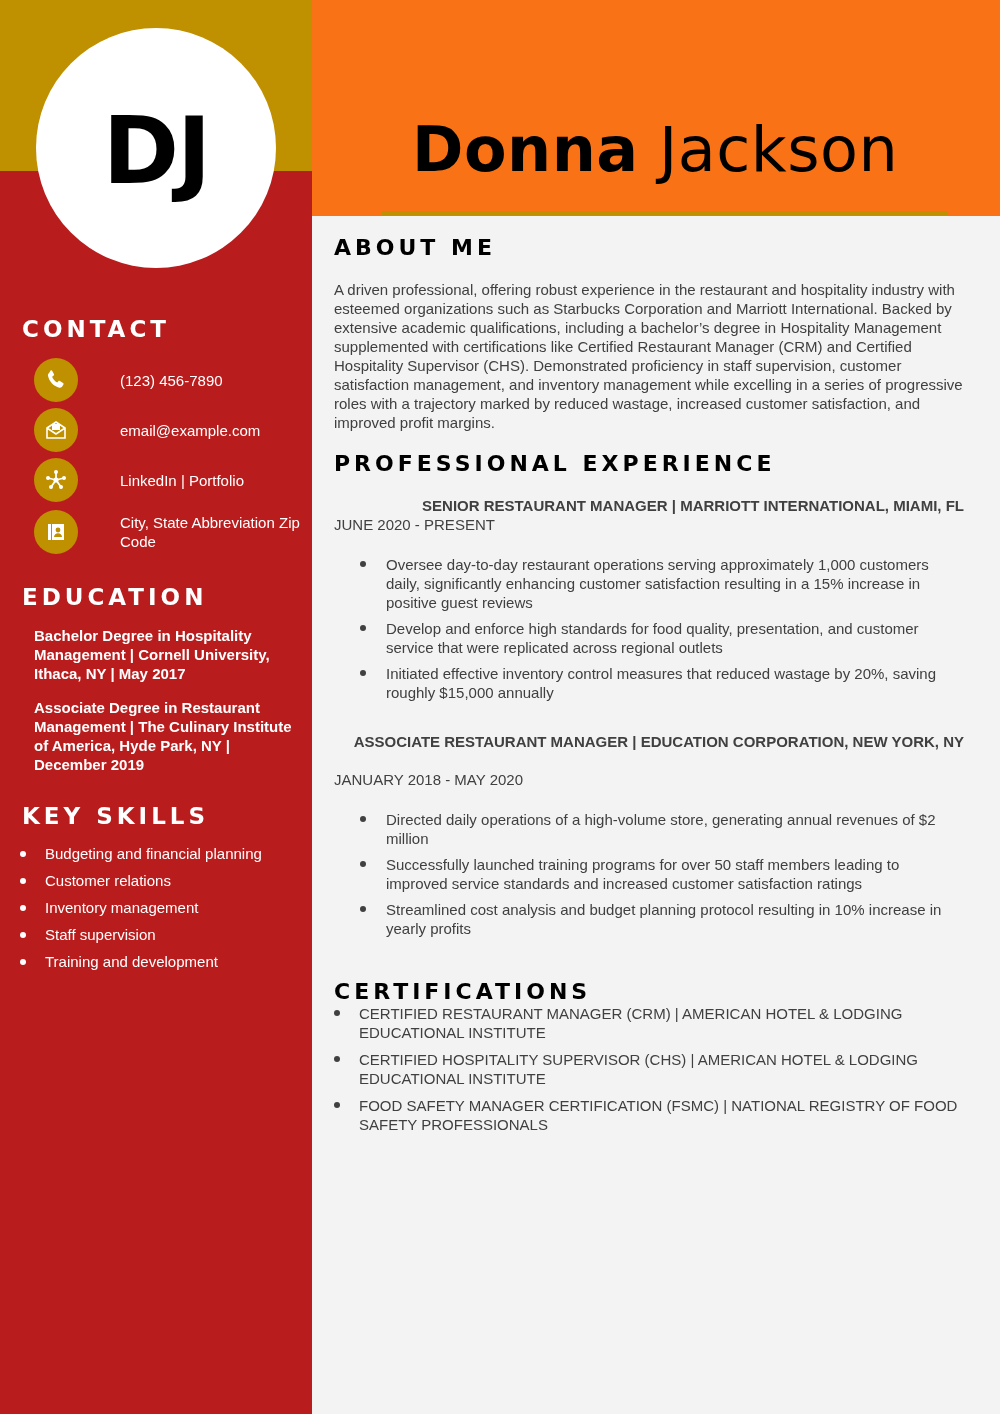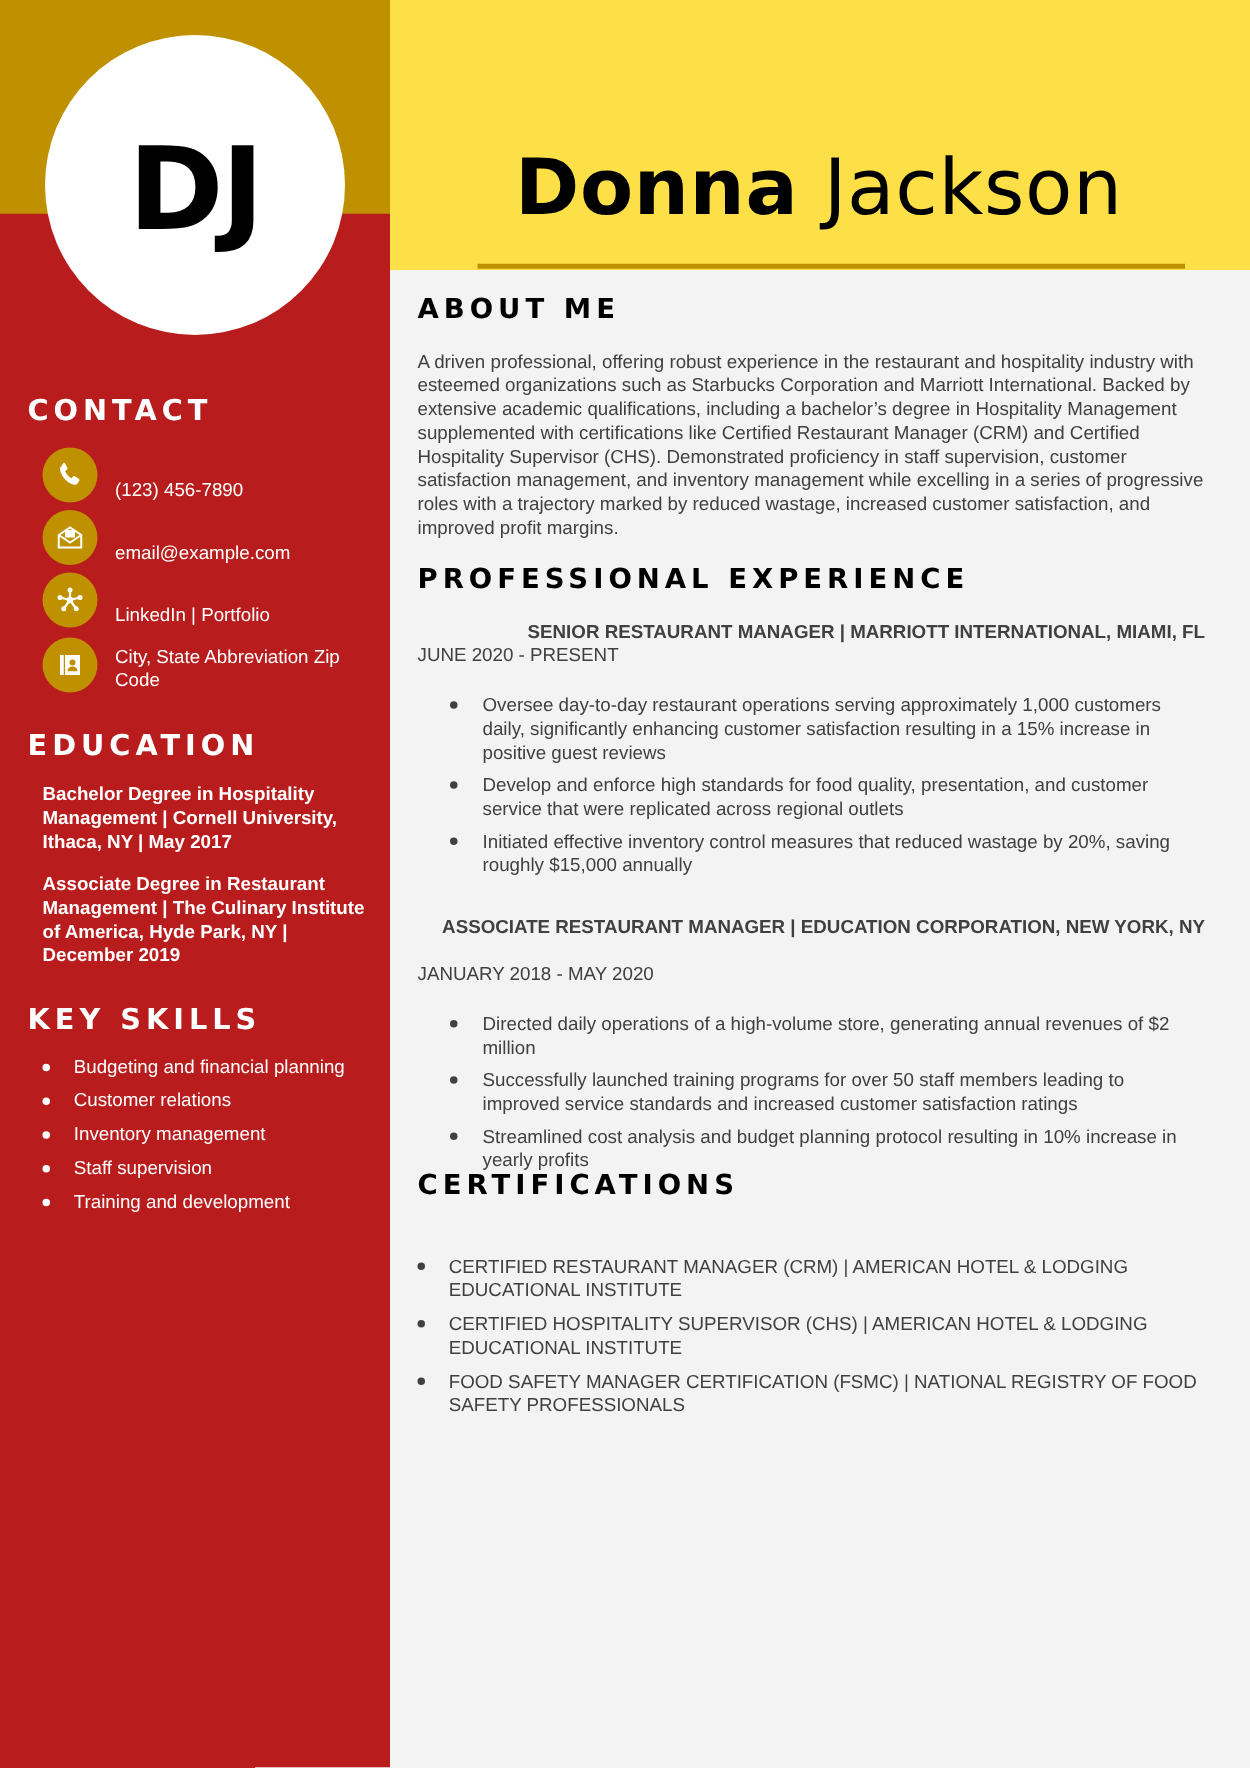--- a/index.html
+++ b/index.html
@@ -7,32 +7,32 @@
   body { position: relative; background: #f3f3f3; font-family: "Liberation Sans", sans-serif; }
 
   .sidebar { position: absolute; left: 0; top: 0; width: 312px; height: 1414px; background: #b91c1c; }
   .sidebar .gold-band { position: absolute; left: 0; top: 0; width: 312px; height: 171px; background: #bf9000; }
   .monogram { position: absolute; left: 36px; top: 28px; width: 240px; height: 240px; border-radius: 50%; background: #ffffff;
     display: flex; align-items: center; justify-content: center; }
   .monogram span { font-family: "DejaVu Sans", sans-serif; font-weight: bold; font-size: 92px; color: #000; letter-spacing: -2px; margin-top: 6px; }
 
   .side-heading { position: absolute; left: 22px; font-family: "DejaVu Sans", sans-serif; font-weight: bold; font-size: 23px; color: #fff; letter-spacing: 4px; }
 
-  .contact-row { position: absolute; left: 34px; display: flex; align-items: flex-end; }
+  .contact-row { position: absolute; left: 34px; display: flex; align-items: center; gap: 28px; }
   .contact-icon { width: 44px; height: 44px; border-radius: 50%; background: #bf9000; display: flex; align-items: center; justify-content: center; flex: none; }
   .contact-icon svg { width: 24px; height: 24px; }
   .contact-text { margin-left: 14px; color: #fff; font-size: 15px; line-height: 19px; width: 200px; }
 
   .edu-item { position: absolute; left: 34px; width: 270px; color: #fff; font-weight: bold; font-size: 15px; line-height: 19px; }
 
-  .skills { position: absolute; left: 34px; top: 844px; list-style: none; }
+  .skills { position: absolute; left: 20px; top: 844px; list-style: none; }
   .skills li { position: relative; color: #fff; font-size: 15px; height: 27px; line-height: 20px; padding-left: 25px; }
   .skills li::before { content: ""; position: absolute; left: 0; top: 7px; width: 6px; height: 6px; border-radius: 50%; background: #fff; }
 
-  .header { position: absolute; left: 312px; top: 0; width: 688px; height: 216px; background: #fde047; }
+  .header { position: absolute; left: 312px; top: 0; width: 688px; height: 216px; background: #f97316; }
   .name { position: absolute; left: 100px; top: 110px; font-family: "DejaVu Sans", sans-serif; font-size: 62px; color: #000; line-height: 80px; white-space: nowrap; letter-spacing: 0.5px; }
   .name .first { font-weight: bold; }
   .name .last { font-weight: normal; }
   .header-rule { position: absolute; left: 70px; top: 211px; width: 566px; height: 4px; background: #bf9000; }
 
   .main-heading { position: absolute; left: 334px; font-family: "DejaVu Sans", sans-serif; font-weight: bold; font-size: 22px; color: #000; letter-spacing: 4px; }
   .about { position: absolute; left: 334px; top: 280px; width: 640px; color: #404040; font-size: 15px; line-height: 19px; }
 
   .job-title { position: absolute; left: 334px; width: 630px; color: #404040; font-weight: bold; font-size: 15px; line-height: 19px; text-align: right; }
   .job-date { position: absolute; left: 334px; color: #404040; font-size: 15px; line-height: 19px; }
@@ -145,18 +145,18 @@
 </ul>
 
 <div class="job-title" style="top:732px">ASSOCIATE RESTAURANT MANAGER | EDUCATION CORPORATION, NEW YORK, NY</div>
 <div class="job-date" style="top:770px">JANUARY 2018 - MAY 2020</div>
 <ul class="bullets" style="top:810px">
   <li>Directed daily operations of a high-volume store, generating annual revenues of $2 million</li>
   <li>Successfully launched training programs for over 50 staff members leading to improved service standards and increased customer satisfaction ratings</li>
   <li>Streamlined cost analysis and budget planning protocol resulting in 10% increase in yearly profits</li>
 </ul>
 
-<div class="main-heading" style="top:936px">CERTIFICATIONS</div>
+<div class="main-heading" style="top:979px">CERTIFICATIONS</div>
 <ul class="certs">
   <li>CERTIFIED RESTAURANT MANAGER (CRM) | AMERICAN HOTEL &amp; LODGING EDUCATIONAL INSTITUTE</li>
   <li>CERTIFIED HOSPITALITY SUPERVISOR (CHS) | AMERICAN HOTEL &amp; LODGING EDUCATIONAL INSTITUTE</li>
   <li>FOOD SAFETY MANAGER CERTIFICATION (FSMC) | NATIONAL REGISTRY OF FOOD SAFETY PROFESSIONALS</li>
 </ul>
 
 </body></html>

